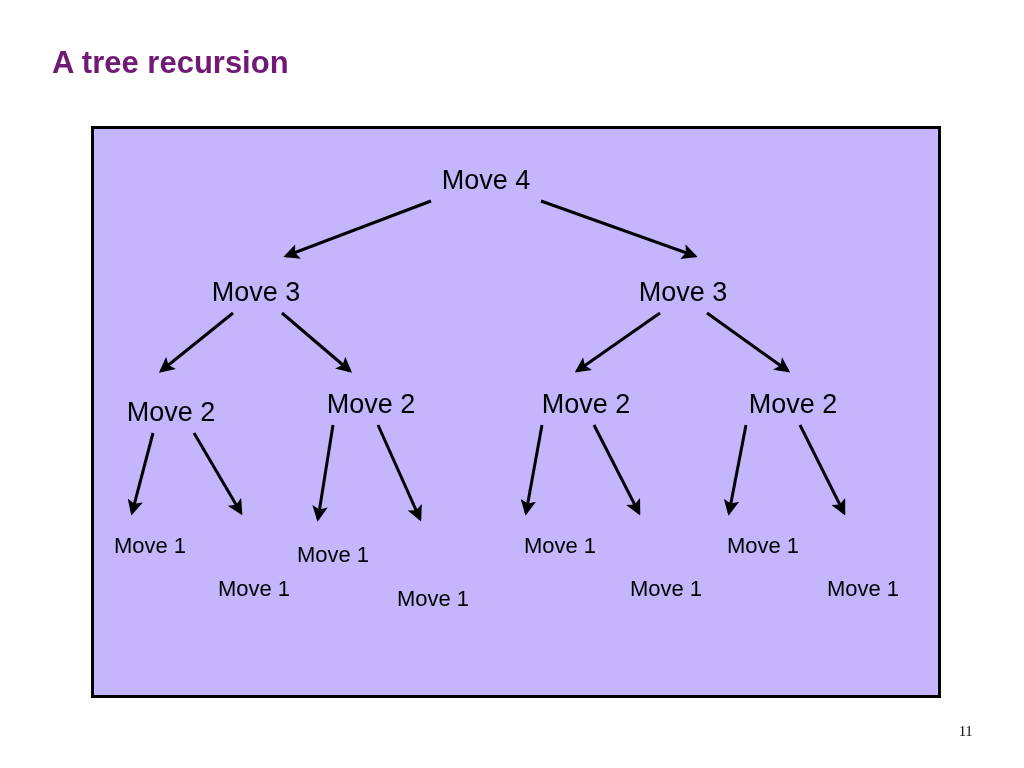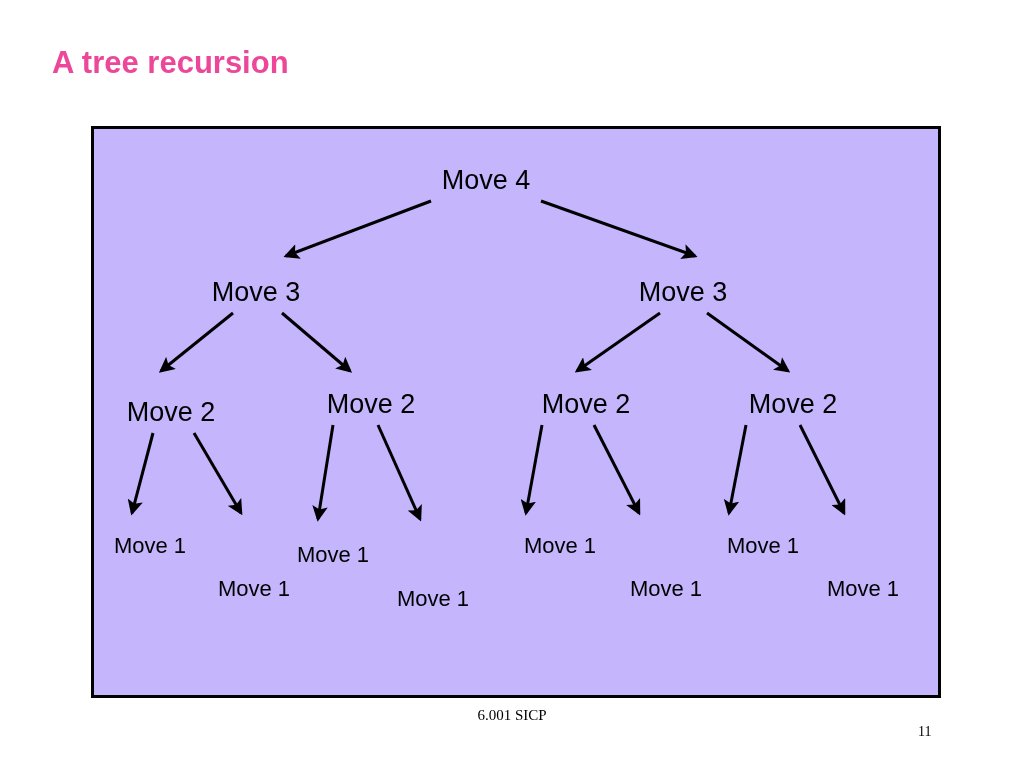--- a/index.html
+++ b/index.html
@@ -24,21 +24,21 @@
   }
   #slide-title {
     position: absolute;
     left: 52px;
     top: 44px;
     font-family: "Liberation Sans", sans-serif;
     font-weight: bold;
     font-size: 31px;
     line-height: 38px;
     letter-spacing: 0px;
-    color: #ec4899;
+    color: #701a75;
     white-space: nowrap;
   }
   #diagram-frame {
     position: absolute;
     left: 91px;
     top: 126px;
     width: 850px;
     height: 572px;
     border: 3px solid #000000;
     box-sizing: border-box;
@@ -72,21 +72,21 @@
     left: 0;
     top: 707px;
     width: 1024px;
     text-align: center;
     font-family: "Liberation Serif", serif;
     font-size: 15px;
     color: #000000;
   }
   #page-number {
     position: absolute;
-    left: 918px;
+    left: 959px;
     top: 724px;
     font-family: "Liberation Serif", serif;
     font-size: 14px;
     color: #000000;
   }
 </style>
 </head>
 <body>
 
 <div id="slide">
@@ -129,17 +129,16 @@
           <text x="239" y="433" class="node-label lvl-3" font-size="22">Move 1</text>
           <text x="339" y="477" class="node-label lvl-3" font-size="22">Move 1</text>
           <text x="466" y="424" class="node-label lvl-3" font-size="22">Move 1</text>
           <text x="572" y="467" class="node-label lvl-3" font-size="22">Move 1</text>
           <text x="669" y="424" class="node-label lvl-3" font-size="22">Move 1</text>
           <text x="769" y="467" class="node-label lvl-3" font-size="22">Move 1</text>
         </g>
     </svg>
   </div>
 
-  <div id="footer-note">6.001 SICP</div>
 
   <div id="page-number">11</div>
 
 </div>
 
 </body></html>

